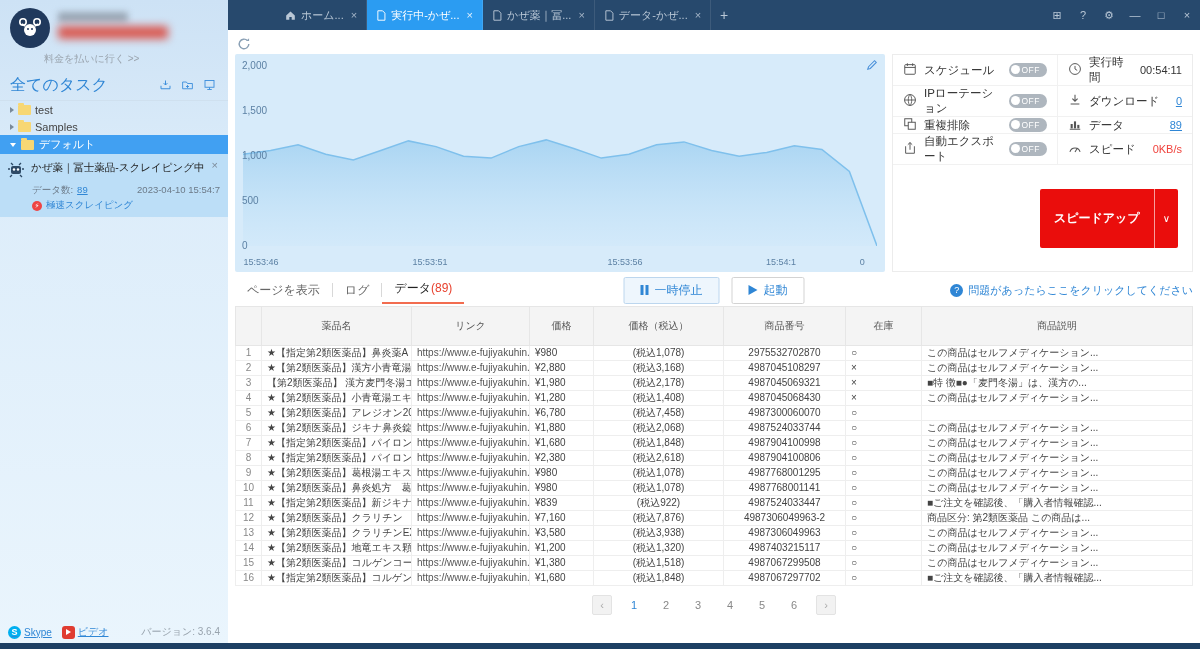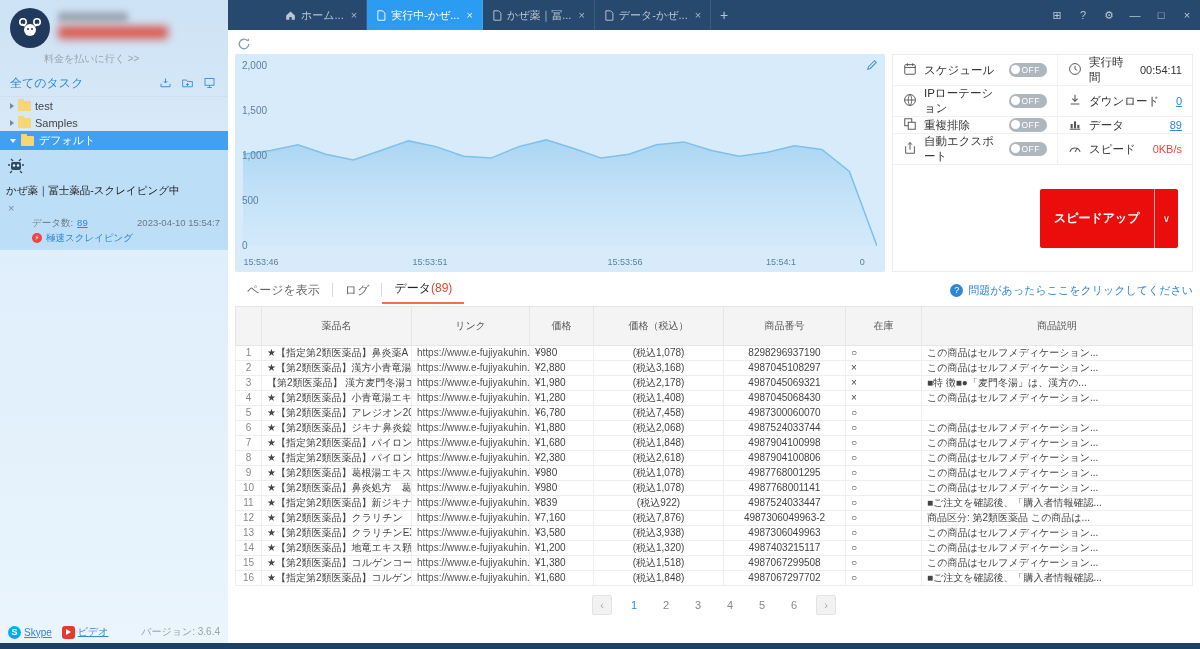--- a/index.html
+++ b/index.html
@@ -8,32 +8,32 @@
 
   
   .sidebar { width:228px; flex:0 0 228px; background:linear-gradient(180deg,#cde2f5 0%,#ddedfa 30%,#eaf5fd 100%); display:flex; flex-direction:column; }
   .user-area { padding:8px 10px 2px; }
   .user-row { display:flex; align-items:flex-start; gap:8px; }
   .logo { width:40px; height:40px; border-radius:50%; background:#20395c; flex:0 0 40px; display:flex; align-items:center; justify-content:center; }
   .blur-name { display:flex; flex-direction:column; gap:4px; padding-top:4px; }
   .blur1 { width:70px; height:10px; background:#9aa7b5; filter:blur(3px); border-radius:2px; }
   .blur2 { width:110px; height:13px; background:#d95a52; filter:blur(4px); border-radius:2px; }
   .pay-link { color:#9aa4ae; font-size:10px; margin:4px 0 2px 34px; cursor:pointer; }
-  .tasks-header { display:flex; align-items:center; padding:5px 10px 4px; color:#2f86d5; font-size:12px; border-bottom:1px solid #cfe0ef; }
+  .tasks-header { display:flex; align-items:center; padding:5px 10px 4px; color:#2f86d5; font-size:16px; border-bottom:1px solid #cfe0ef; }
   .tasks-header .sp { flex:1; }
   .hicon { width:18px; height:16px; display:inline-flex; align-items:center; justify-content:center; cursor:pointer; margin-left:4px; }
   .tree { font-size:11px; color:#444; }
   .tree-row { display:flex; align-items:center; height:17px; padding-left:10px; gap:4px; cursor:pointer; }
   .caret { width:0; height:0; border-left:4px solid #7a8a99; border-top:3px solid transparent; border-bottom:3px solid transparent; }
   .caret.down { border-left:3px solid transparent; border-right:3px solid transparent; border-top:4px solid #fff; border-bottom:none; }
   .folder-glyph { width:13px; height:10px; background:#f7d774; border-radius:1px; position:relative; }
   .folder-glyph:before { content:""; position:absolute; top:-2px; left:0; width:6px; height:2px; background:#f7d774; border-radius:1px 1px 0 0; }
   .sel-folder { background:#41a0f2; color:#fff; height:19px; display:flex; align-items:center; padding-left:10px; gap:5px; font-size:11px; cursor:pointer; }
   .task-card { background:#bcdef7; padding:5px 8px 5px 6px; position:relative; cursor:pointer; }
-  .task-line1 { display:flex; align-items:flex-start; gap:5px;flex-direction:column; }
+  .task-line1 { display:flex; align-items:flex-start; gap:5px; }
   .task-title { font-size:10.5px; color:#222; flex:1; line-height:1.2; padding-top:2px; }
   .task-close { color:#7d8b99; font-size:11px; cursor:pointer; padding:0 2px; }
   .task-line2 { display:flex; font-size:9.5px; color:#6c7a88; margin:3px 0 2px 26px; gap:4px; }
   .task-line2 .cnt { color:#2f86d5; text-decoration:underline; cursor:pointer; }
   .task-line2 .ts { margin-left:auto; }
   .task-line3 { display:flex; align-items:center; gap:4px; margin-left:26px; font-size:9.5px; color:#2f86d5; }
   .flash { width:10px; height:10px; border-radius:50%; background:#e44; color:#fff; font-size:7px; display:flex; align-items:center; justify-content:center; }
   .sidebar-footer { margin-top:auto; display:flex; align-items:center; padding:0 8px 10px; gap:10px; font-size:10px; }
   .skype-b { width:13px; height:13px; border-radius:50%; background:#00aff0; color:#fff; font-size:9px; display:inline-flex; align-items:center; justify-content:center; font-weight:bold; }
   .video-b { width:13px; height:13px; border-radius:3px; background:#e03c31; display:inline-flex; align-items:center; justify-content:center; }
@@ -385,20 +385,33 @@
       </div>
 
       <div class="view-tabs">
         <span id="vt-items" style="display:flex;align-items:center;">
             <span class="vt-item">ページを表示</span>
             <span class="vt-item">ログ</span>
           </span>
         <span class="vt-data">
           <span>データ</span><span class="cnt">(89)</span>
         </span>
+        <span class="action-group">
+          <span class="abtn">
+            <span class="pause-ic">
+                <i></i>
+                <i></i>
+              </span>
+            <span>一時停止</span>
+          </span>
+          <span class="abtn start">
+            <span class="play-ic"></span>
+            <span>起動</span>
+          </span>
+        </span>
         <span class="help-link">
           <span class="qmark">?</span>
           <span>問題があったらここをクリックしてください</span>
         </span>
       </div>
 
       <div class="table-area">
         <table>
           <colgroup>
             <col style="width:26px">
@@ -422,21 +435,21 @@
                 <th>商品説明</th>
               </tr>
             </thead>
           <tbody id="table-body">
               <tr>
                 <td class="num">1</td>
                 <td>★【指定第2類医薬品】鼻炎薬A「ク...</td>
                 <td class="link">https://www.e-fujiyakuhin.jp/SHOP/4...</td>
                 <td>¥980</td>
                 <td class="c">(税込1,078)</td>
-                <td class="c">8298296937190</td>
+                <td class="c">2975532702870</td>
                 <td>○</td>
                 <td>この商品はセルフメディケーション...</td>
               </tr>
               <tr>
                 <td class="num">2</td>
                 <td>★【第2類医薬品】漢方小青竜湯エキ...</td>
                 <td class="link">https://www.e-fujiyakuhin.jp/SHOP/4...</td>
                 <td>¥2,880</td>
                 <td class="c">(税込3,168)</td>
                 <td class="c">4987045108297</td>

